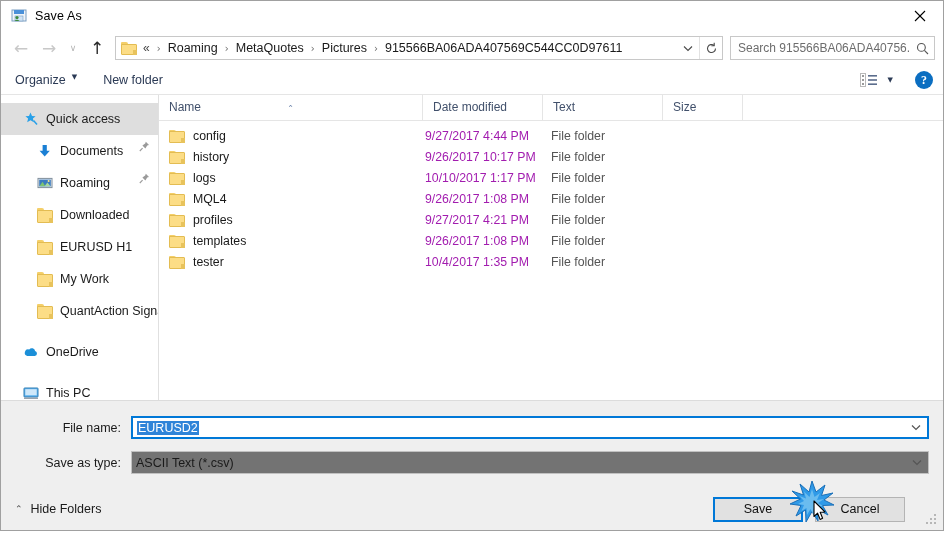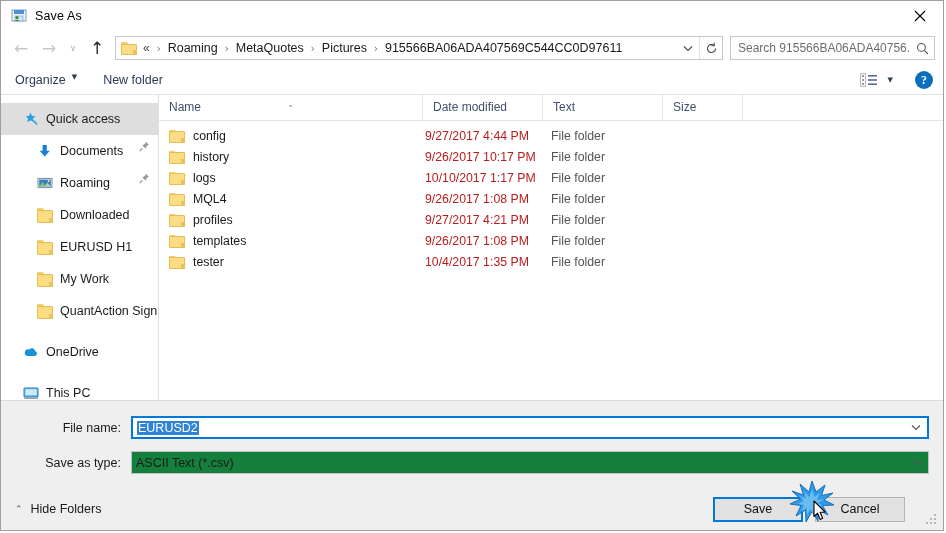--- a/index.html
+++ b/index.html
@@ -285,21 +285,21 @@
     color: #1a1a1a;
     box-sizing: border-box;
     white-space: nowrap;
     overflow: hidden;
   }
   .cell.c-name {
     width: 264px;
     padding-left: 10px;
     display: flex; align-items: flex-end;
   }
-  .cell.c-date { width: 128px; color: #b91c1c; padding-left: 2px;}
+  .cell.c-date { width: 128px; color: #a21caf; padding-left: 2px;}
   .cell.c-type { width: 120px; color: #555; }
   .cell.c-size { width: 80px; color: #555; }
   .row-folder-ico {
     width: 16px; height: 14px;
     margin-right: 8px;
     flex: 0 0 auto;
     position: relative;
   }
 
   
@@ -361,21 +361,21 @@
     align-items: center;
     box-sizing: border-box;
     min-width: 0;
   }
   .combo.filename {
     border: 2px solid #0078d7;
     background: #fff;
   }
   .combo.filetype {
     border: 1px solid #c1c1c1;
-    background: #15803d;
+    background: #737373;
   }
   .combo-value {
     flex: 1 1 auto;
     font-size: 12.5px;
     padding-left: 4px;
     color: #1a1a1a;
     overflow: hidden;
     white-space: nowrap;
   }
   .combo.filename .combo-value span {

